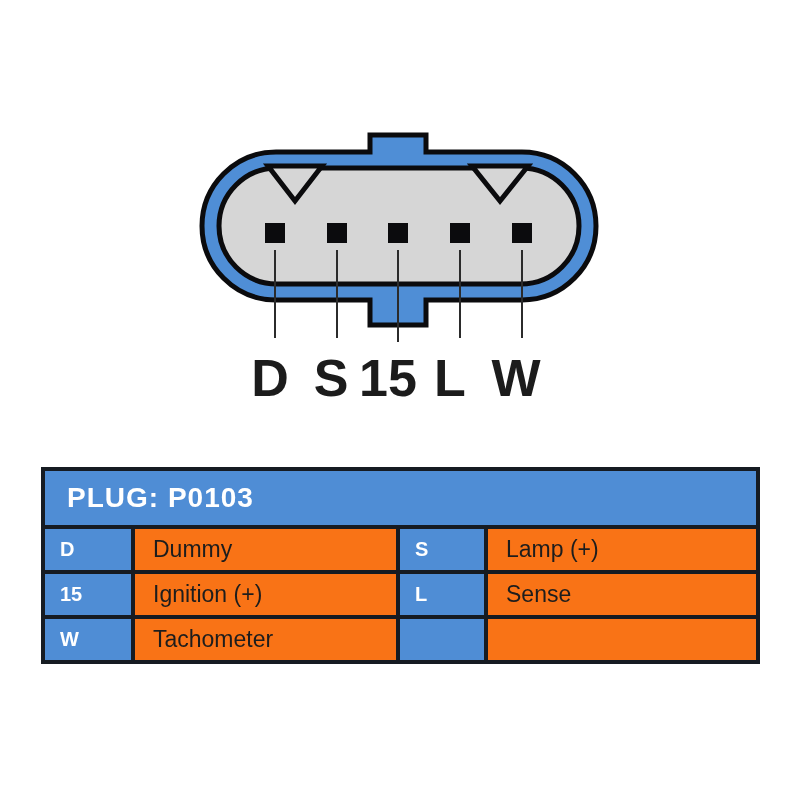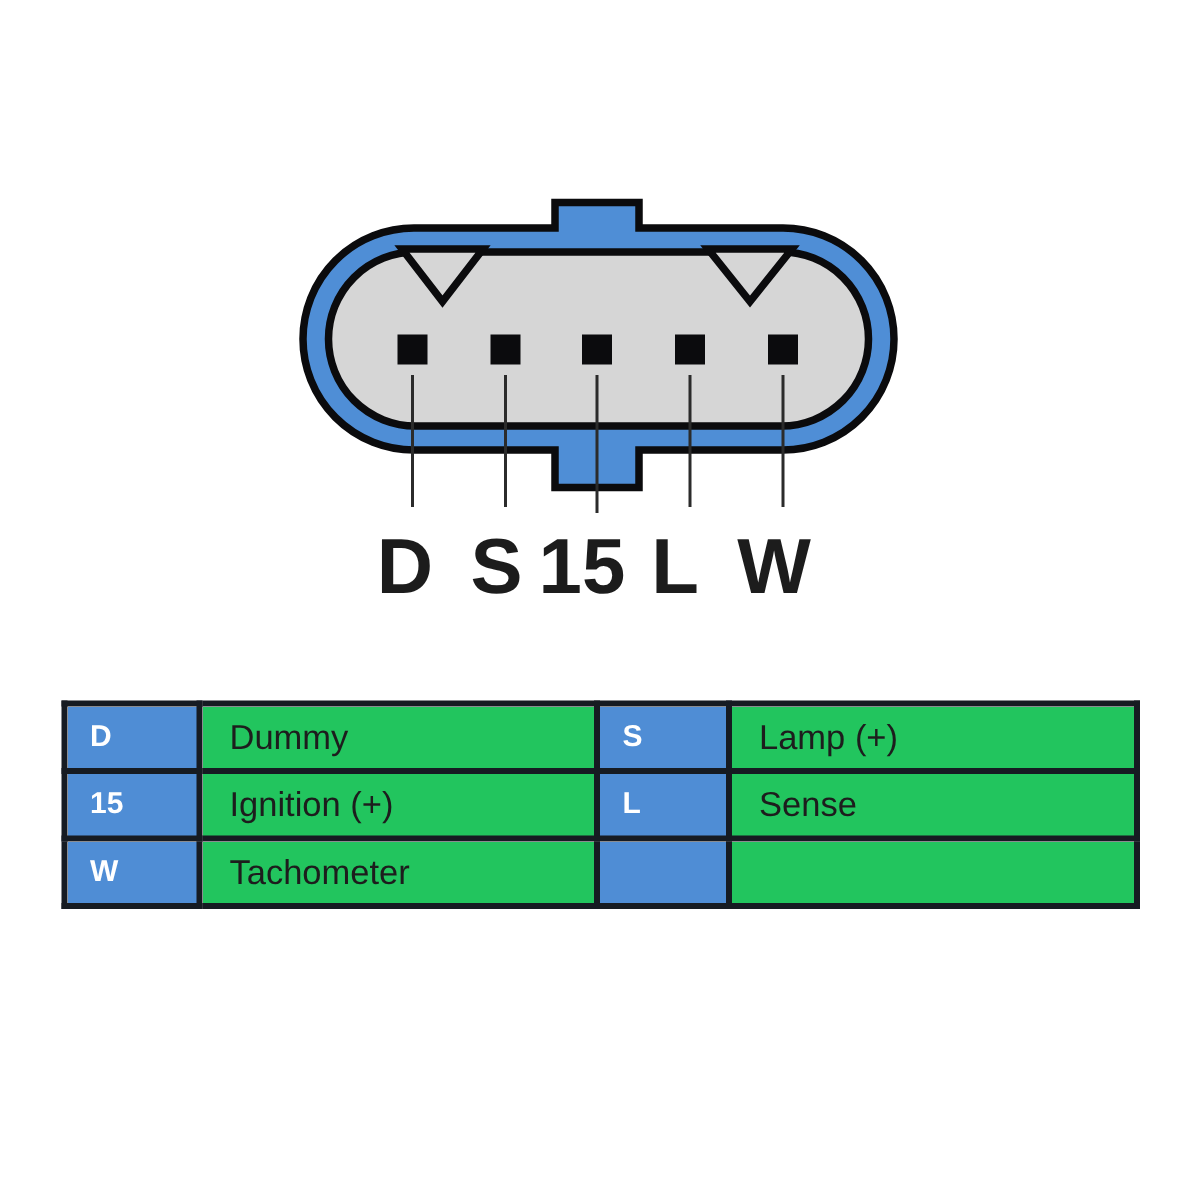--- a/index.html
+++ b/index.html
@@ -63,21 +63,21 @@
   }
   tr.data-row { height: 45px; }
   td.key {
     background: #4f8dd5;
     color: #ffffff;
     font-weight: bold;
     font-size: 20px;
     padding: 0 0 0 15px;
   }
   td.val {
-    background: #22c55e;
+    background: #f97316;
     color: #1d1d1d;
     font-size: 23px;
     padding: 0 0 0 18px;
   }
 </style>
 </head>
 <body>
 
 <div class="canvas">
 
@@ -120,20 +120,23 @@
   <span class="pin-label pin-label-5">W</span>
 
   <table class="plug-table">
     <colgroup>
       <col style="width:90px">
       <col style="width:265px">
       <col style="width:88px">
       <col>
     </colgroup>
     <tbody>
+      <tr>
+        <td class="hdr" colspan="4">PLUG: P0103</td>
+      </tr>
       <tr class="data-row">
         <td class="key">D</td>
         <td class="val">Dummy</td>
         <td class="key">S</td>
         <td class="val">Lamp (+)</td>
       </tr>
       <tr class="data-row">
         <td class="key">15</td>
         <td class="val">Ignition (+)</td>
         <td class="key">L</td>

